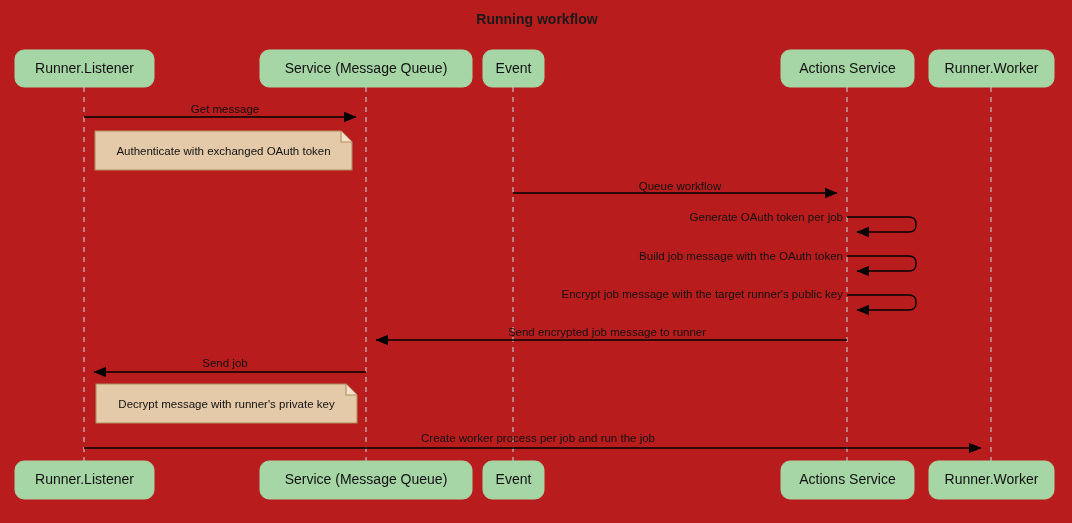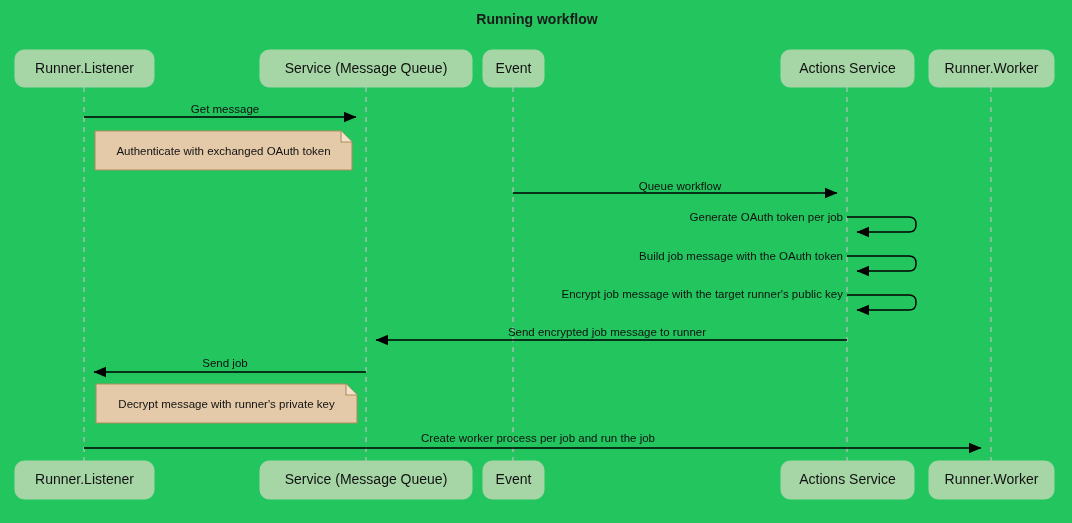--- a/index.html
+++ b/index.html
@@ -9,21 +9,21 @@
     background: #ffffff;
   }
   body {
     font-family: "Liberation Sans", sans-serif;
     -webkit-font-smoothing: antialiased;
   }
   #diagram-root {
     position: relative;
     width: 1072px;
     height: 523px;
-    background: #22c55e;
+    background: #b91c1c;
     overflow: hidden;
   }
   #diagram-svg {
     position: absolute;
     left: 0;
     top: 0;
     width: 1072px;
     height: 523px;
   }
   .diag-title {

